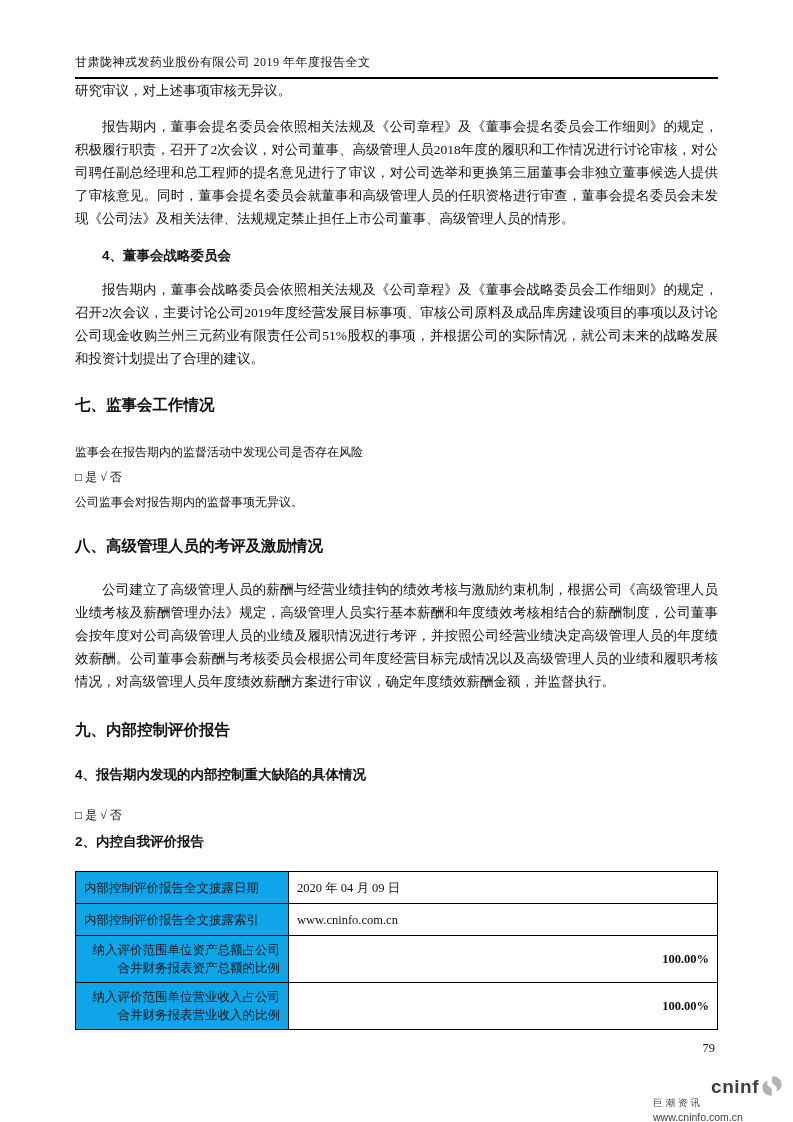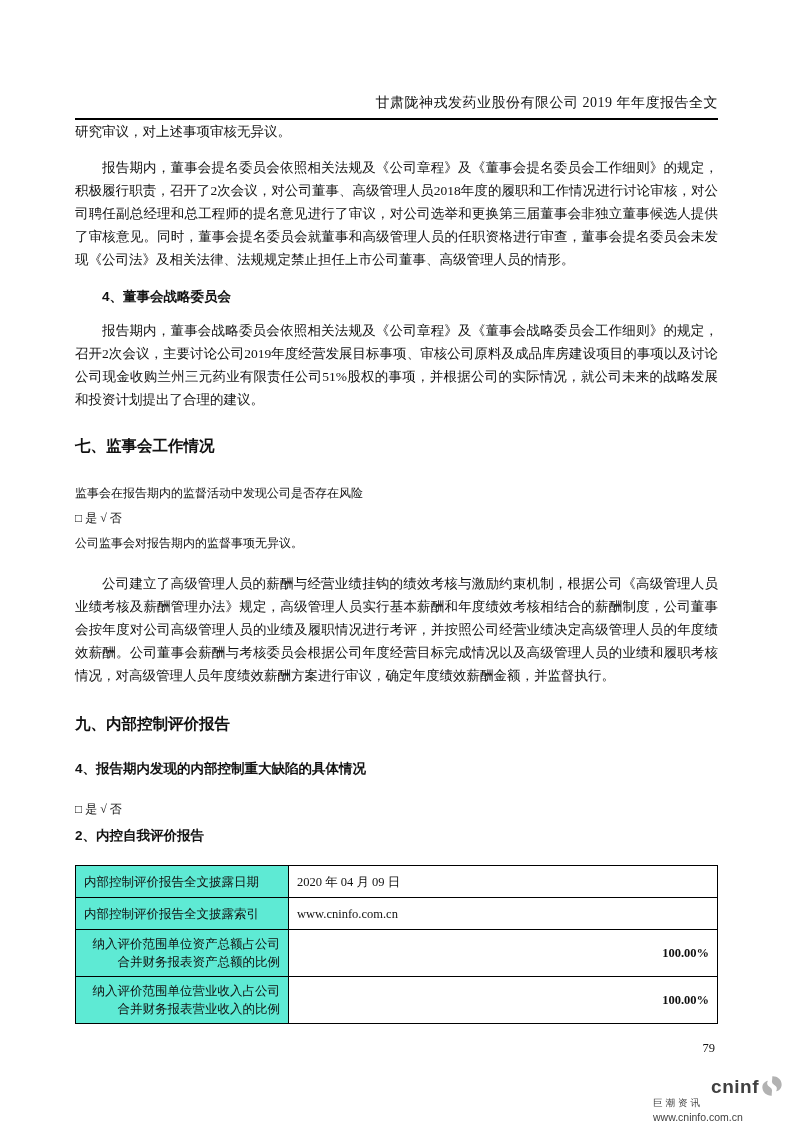--- a/index.html
+++ b/index.html
@@ -12,26 +12,25 @@
     color:#111;
     overflow:hidden;
   }
   .content{
     position:absolute;
     left:75px;right:75px;top:0;
   }
   
   .doc-header{
     padding-top:54px;
-    text-align:right;
-    font-size:14px;
+    text-align:left;
+    font-size:12px;
     letter-spacing:0.5px;
     border-bottom:2px solid #000;
     padding-bottom:6px;
-    margin-top:40px;
   }
   
   .para{
     font-size:13.5px;
     line-height:23px;
     text-align:justify;
     margin:0;
   }
   .indent{text-indent:2em;}
   .intro{}
@@ -76,21 +75,21 @@
   }
   table.ic-table td{
     border:1px solid #000;
     font-size:12.5px;
     line-height:18px;
     padding:5px 8px;
     vertical-align:middle;
   }
   td.lbl{
     width:196px;
-    background:#5eead4;
+    background:#0ea5e9;
   }
   td.val{background:#fff;}
   td.val.right{text-align:right;font-weight:bold;}
   tr.tall td{height:36px;text-align:right;}
   tr.short td{height:21px;}
   
   .page-number{
     position:absolute;
     top:1041px;
     right:78px;
@@ -142,20 +141,21 @@
     <p class="para indent p-sec3">报告期内，董事会提名委员会依照相关法规及《公司章程》及《董事会提名委员会工作细则》的规定，积极履行职责，召开了2次会议，对公司董事、高级管理人员2018年度的履职和工作情况进行讨论审核，对公司聘任副总经理和总工程师的提名意见进行了审议，对公司选举和更换第三届董事会非独立董事候选人提供了审核意见。同时，董事会提名委员会就董事和高级管理人员的任职资格进行审查，董事会提名委员会未发现《公司法》及相关法律、法规规定禁止担任上市公司董事、高级管理人员的情形。</p>
 
     <p class="sub-heading indented h-sec4">4、董事会战略委员会</p>
     <p class="para indent p-sec4">报告期内，董事会战略委员会依照相关法规及《公司章程》及《董事会战略委员会工作细则》的规定，召开2次会议，主要讨论公司2019年度经营发展目标事项、审核公司原料及成品库房建设项目的事项以及讨论公司现金收购兰州三元药业有限责任公司51%股权的事项，并根据公司的实际情况，就公司未来的战略发展和投资计划提出了合理的建议。</p>
 
     <p class="big-heading h-sec7">七、监事会工作情况</p>
     <p class="small-line l-sup1">监事会在报告期内的监督活动中发现公司是否存在风险</p>
     <p class="small-line l-check7">□ 是 √ 否</p>
     <p class="small-line l-sup2">公司监事会对报告期内的监督事项无异议。</p>
 
+    <p class="big-heading h-sec8">八、高级管理人员的考评及激励情况</p>
     <p class="para indent p-sec8">公司建立了高级管理人员的薪酬与经营业绩挂钩的绩效考核与激励约束机制，根据公司《高级管理人员业绩考核及薪酬管理办法》规定，高级管理人员实行基本薪酬和年度绩效考核相结合的薪酬制度，公司董事会按年度对公司高级管理人员的业绩及履职情况进行考评，并按照公司经营业绩决定高级管理人员的年度绩效薪酬。公司董事会薪酬与考核委员会根据公司年度经营目标完成情况以及高级管理人员的业绩和履职考核情况，对高级管理人员年度绩效薪酬方案进行审议，确定年度绩效薪酬金额，并监督执行。</p>
 
     <p class="big-heading h-sec9">九、内部控制评价报告</p>
     <p class="sub-heading h-sub1">4、报告期内发现的内部控制重大缺陷的具体情况</p>
     <p class="small-line l-check9">□ 是 √ 否</p>
     <p class="sub-heading h-sub2">2、内控自我评价报告</p>
 
     <table class="ic-table">
       <tbody>
         <tr class="short">

